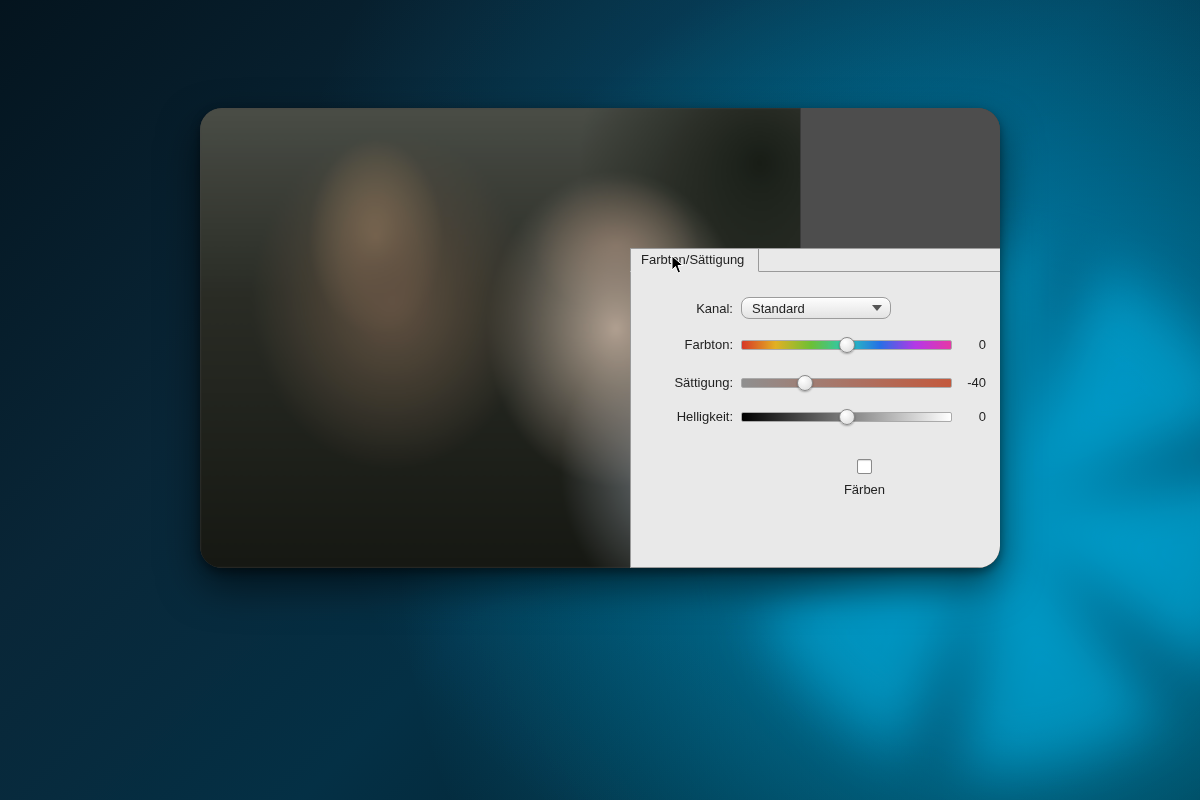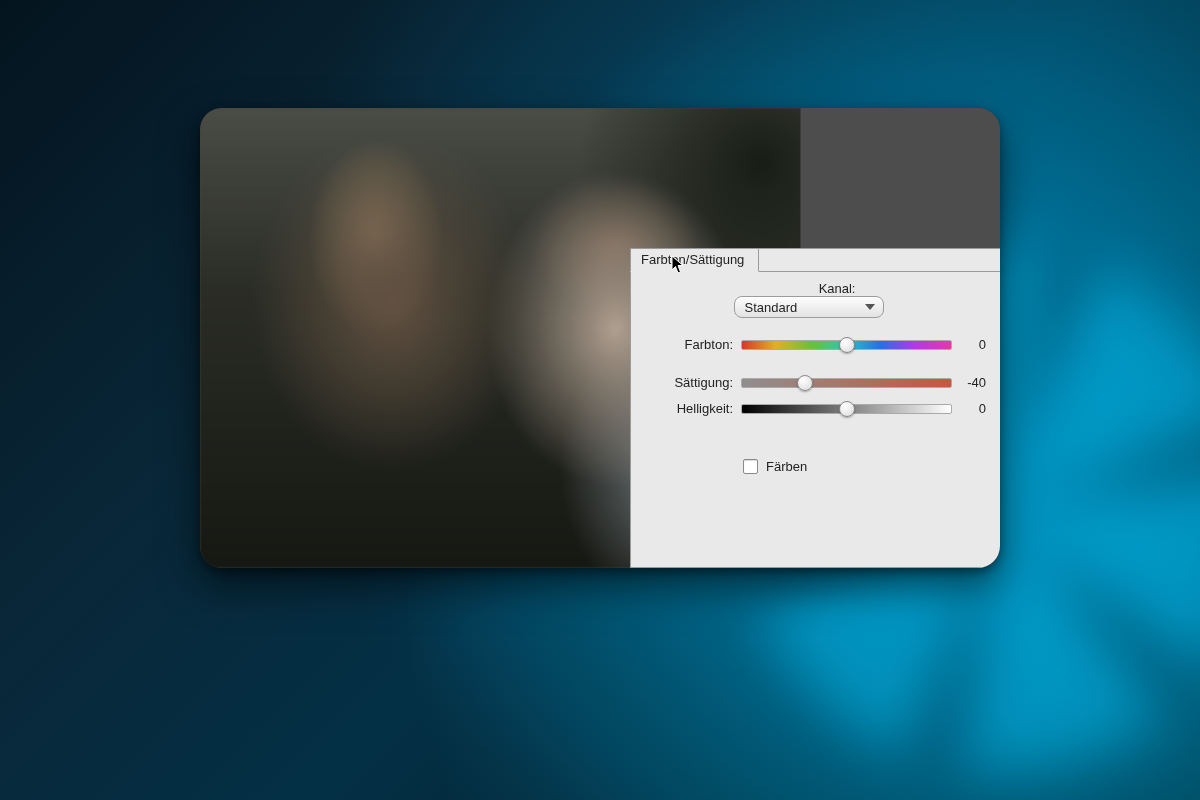--- a/index.html
+++ b/index.html
@@ -89,21 +89,21 @@
   }
   .tab-shadow {
     position: absolute;
     top: 22px; left: 0; right: 0;
     height: 1px; background: #9a9a9a;
   }
 
   .row { position: absolute; left: 0; right: 14px; display: flex; align-items: center; }
   .row .lab { width: 110px; text-align: right; padding-right: 8px; }
 
-  .channel-row { top: 32px; flex-direction: column; }
+  .channel-row { top: 48px; }
   .select {
     width: 150px; height: 22px;
     background: linear-gradient(#fdfdfd,#e3e3e3);
     border: 1px solid #9c9c9c; border-radius: 8px;
     display: flex; align-items: center; justify-content: space-between;
     padding: 0 8px 0 10px;
     box-shadow: inset 0 1px 0 #fff;
   }
   .select .tri {
     width: 0; height: 0;
@@ -127,27 +127,27 @@
     background: linear-gradient(90deg,
       #d03a2a 0%, #e0b02a 16%, #6fbf3a 33%, #2ec7b8 50%,
       #2a6fe0 66%, #b03ae0 83%, #e03aa3 100%);
     border: 1px solid #aaa;
   }
   .sat-row { top: 126px; }
   .sat-track {
     background: linear-gradient(90deg, #8f8f8f 0%, #bf5a3f 100%);
     border: 1px solid #aaa;
   }
-  .lig-row { top: 152px; }
+  .lig-row { top: 160px; }
   .lig-track {
     background: linear-gradient(90deg, #000 0%, #fff 100%);
     border: 1px solid #aaa;
   }
 
-  .colorize-row { top: 210px; left: 112px; display: flex; align-items: center; gap: 8px; }
+  .colorize-row { top: 210px; left: 112px; display: flex; align-items: center; gap: 8px; flex-direction: column; }
   .chk {
     width: 15px; height: 15px;
     background: #fff; border: 1px solid #8a8a8a; border-radius: 2px;
     box-shadow: inset 0 1px 1px rgba(0,0,0,.15);
   }
 
   
   .cursor {
     position: absolute;
     width: 14px; height: 20px;

